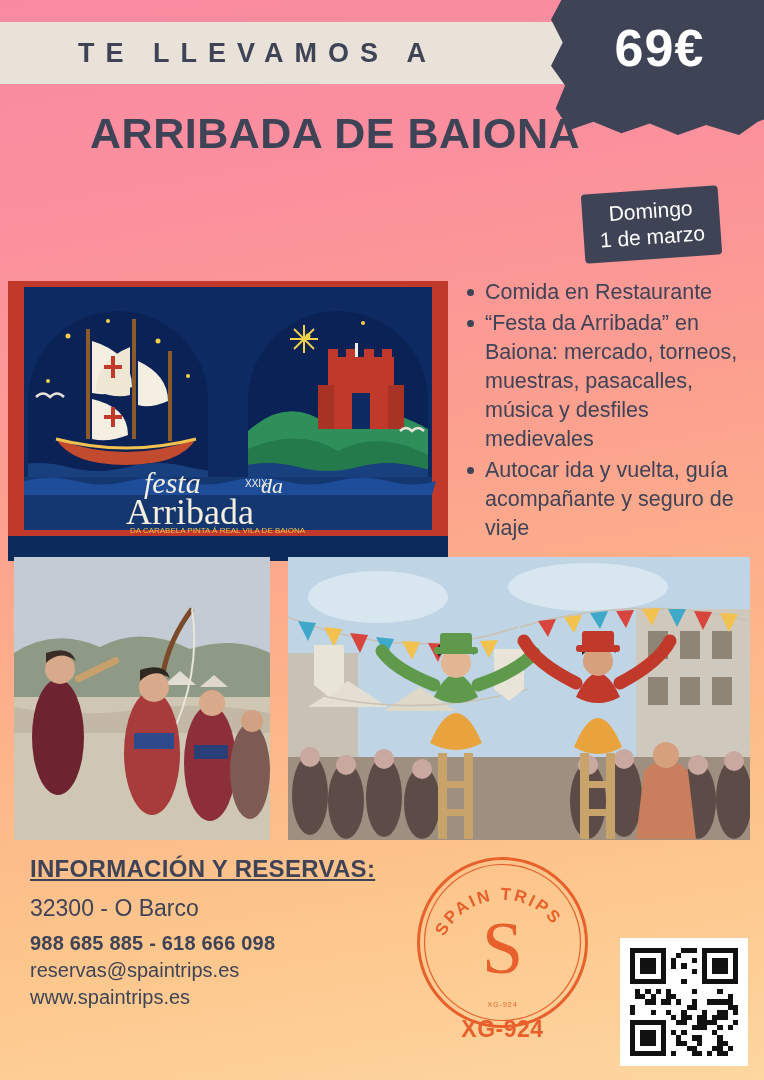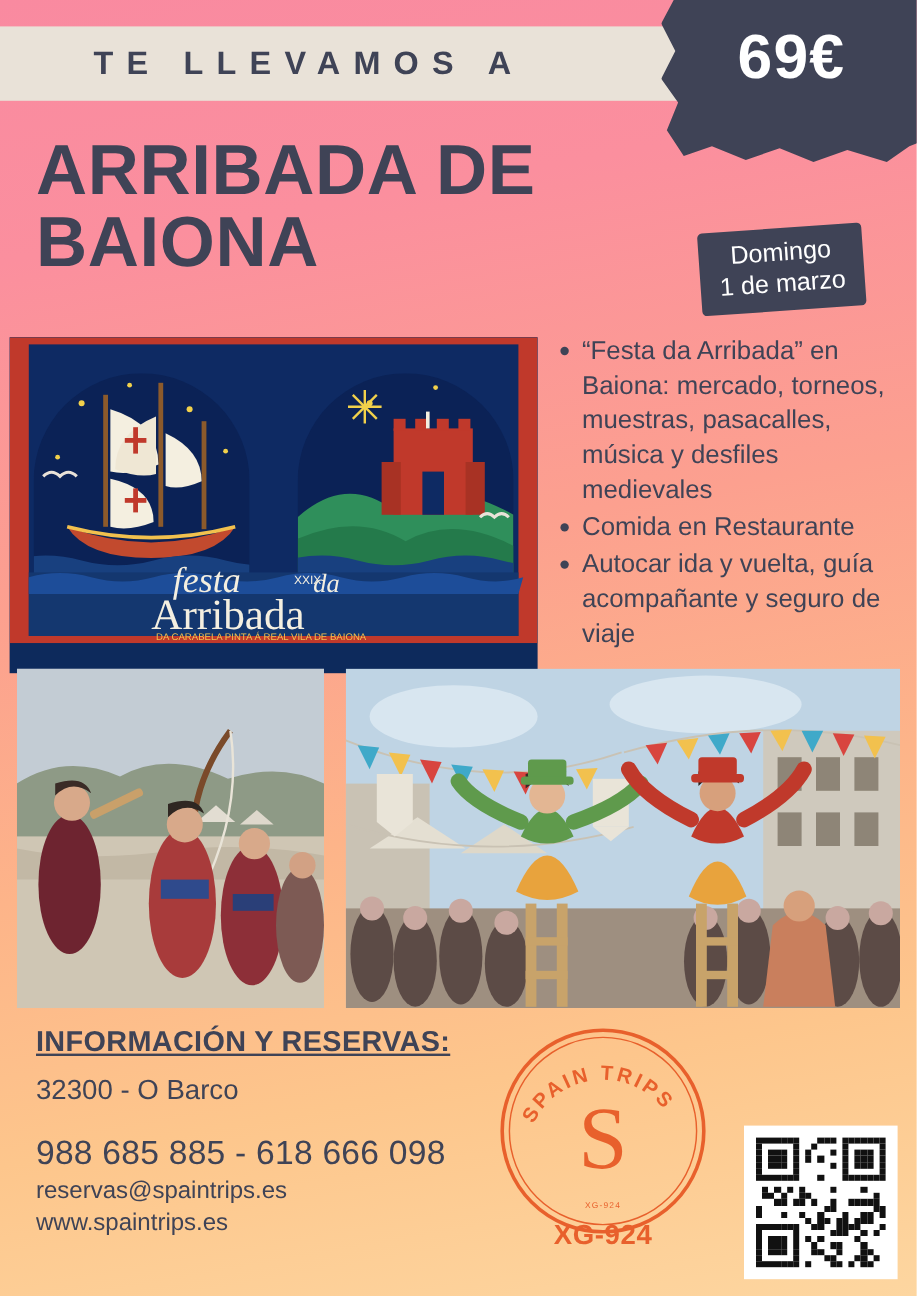--- a/index.html
+++ b/index.html
@@ -50,27 +50,28 @@
     font-weight: 700;
     letter-spacing: 1px;
     margin-right: 18px;
     margin-top: -10px;
     text-align: right;
   }
 
   
   .title {
     position: absolute;
-    left: 30px; top: 112px;
+    left: 40px; top: 112px;
     width: 540px;
     color: #3f4356;
-    font-size: 59px;
+    font-size: 43px;
     line-height: 1.02;
     font-weight: 700;
     letter-spacing: 0.5px;
+    text-align: right;
   }
 
   
   .date-badge {
     position: absolute;
     right: 44px; top: 190px;
     background: #3f4356;
     color: #ffffff;
     padding: 8px 16px 10px 16px;
     border-radius: 4px;
@@ -127,21 +128,21 @@
     position: absolute;
     left: 30px; top: 855px;
     color: #3f4356;
   }
   .info .head {
     font-size: 24px; font-weight: 700; letter-spacing: 0.3px;
     margin-bottom: 9px;
     text-decoration: underline;
   }
   .info .line { font-size: 23px; line-height: 1.42; }
-  .info .phones { font-size: 28px; font-weight: 400; margin-top: 20px; letter-spacing: 0.2px; }
+  .info .phones { font-size: 20px; font-weight: 700; margin-top: 7px; letter-spacing: 0.2px; }
   .info .mail, .info .web { font-size: 20px; font-weight: 400; margin-top: 4px; }
 
   
   .logo-stamp {
     position: absolute;
     left: 415px; top: 855px;
     width: 175px; height: 175px;
   }
   .logo-code {
     position: absolute;
@@ -275,22 +276,22 @@
 
       <text x="136" y="212" font-family="'Liberation Serif', serif" font-style="italic" font-size="30" fill="#f4efe0">festa</text>
       <text x="237" y="206" font-family="'Liberation Sans', sans-serif" font-size="10" fill="#f4efe0">XXIX</text>
       <text x="253" y="212" font-family="'Liberation Serif', serif" font-style="italic" font-size="22" fill="#f4efe0">da</text>
       <text x="118" y="243" font-family="'Liberation Serif', serif" font-size="36" fill="#f4efe0">Arribada</text>
       <text x="122" y="252" font-family="'Liberation Sans', sans-serif" font-size="8" fill="#f2c14e">DA CARABELA PINTA Á REAL VILA DE BAIONA</text>
     </svg>
   </div>
 
   <ul class="bullets">
+    <li>Comida en Restaurante</li>
     <li>“Festa da Arribada” en Baiona: mercado, torneos, muestras, pasacalles, música y desfiles medievales</li>
-    <li>Comida en Restaurante</li>
     <li>Autocar ida y vuelta, guía acompañante y seguro de viaje</li>
   </ul>
 
   <div class="photo photo-archery">
     <svg width="256" height="283" viewBox="0 0 256 283">
       <rect width="256" height="283" fill="#b9c4cd"></rect>
       <rect y="0" width="256" height="120" fill="#c3ccd4"></rect>
       <path d="M0 96 q40 -26 86 -6 q40 -22 90 2 q44 -14 80 4 L256 150 L0 150 Z" fill="#8e9a86"></path>
       <rect y="140" width="256" height="143" fill="#cfc6b4"></rect>
       <path d="M0 150 q60 12 128 2 q60 -8 128 4 L256 176 L0 176 Z" fill="#c2b8a5"></path>

